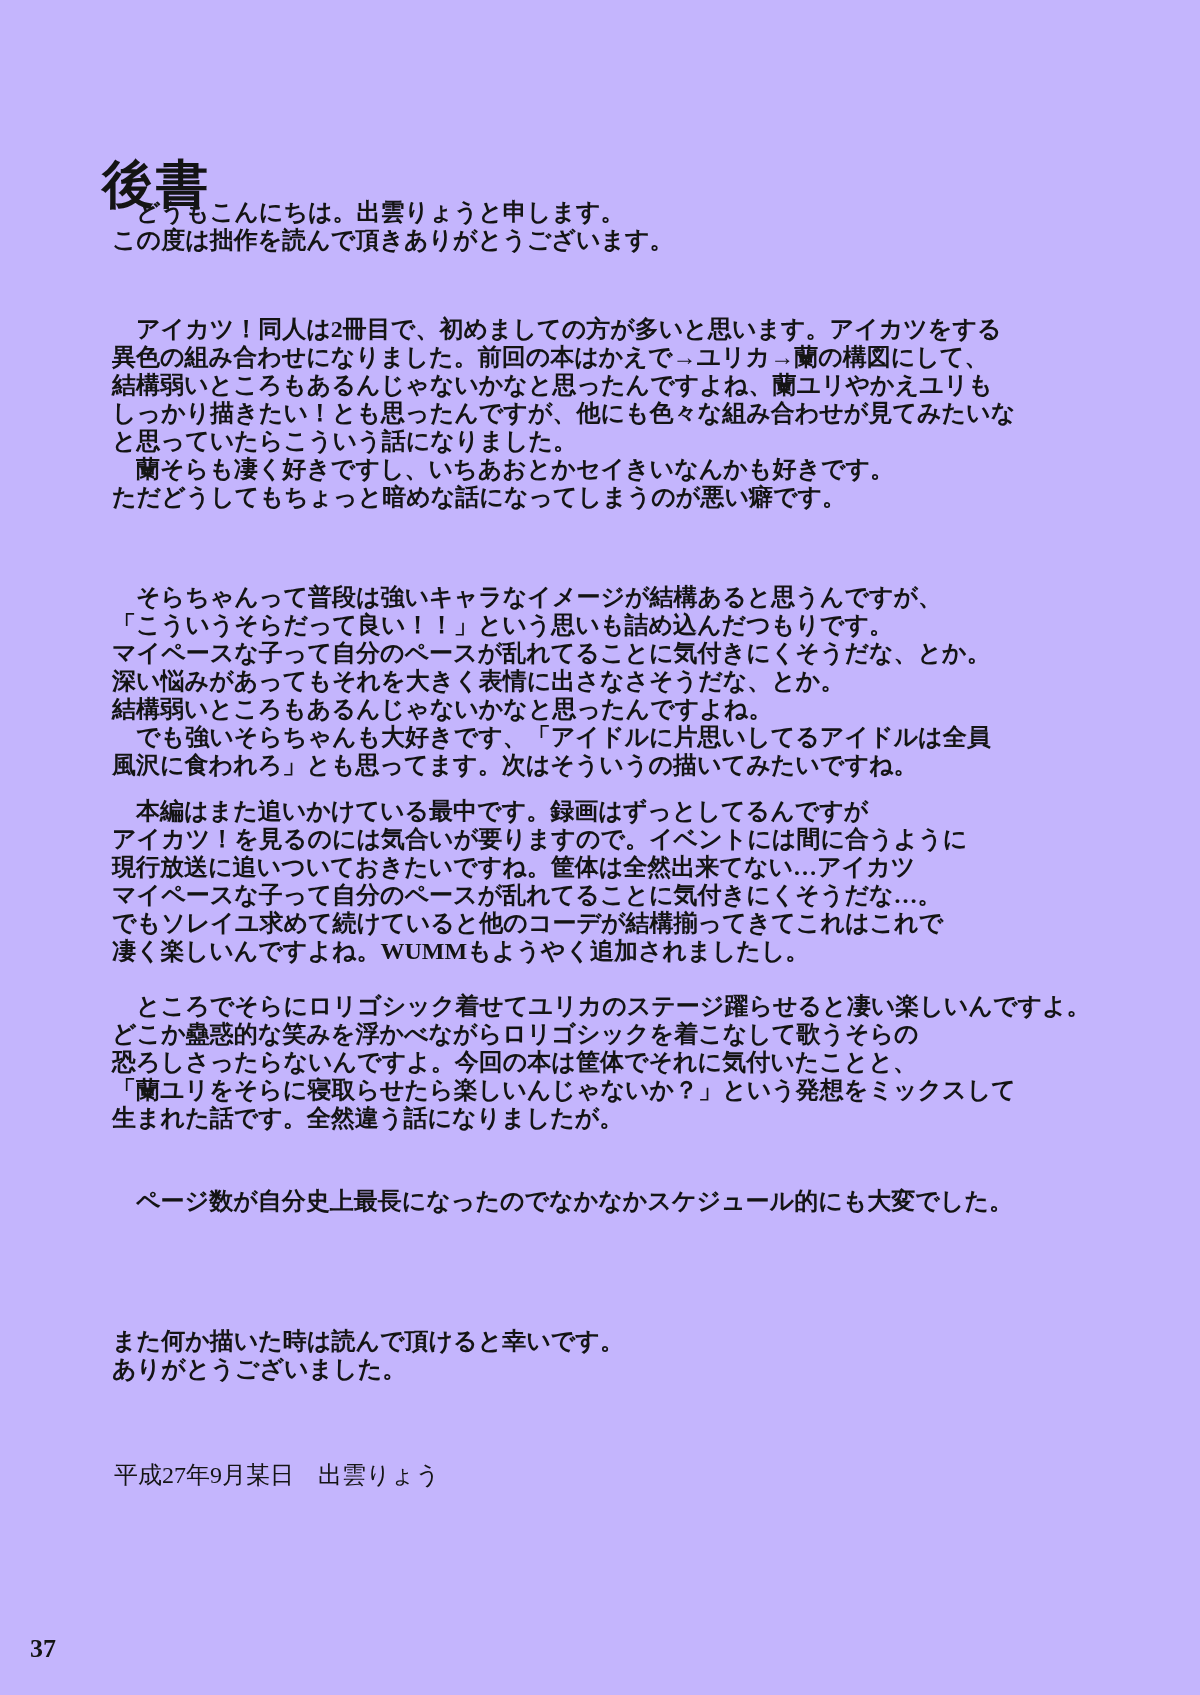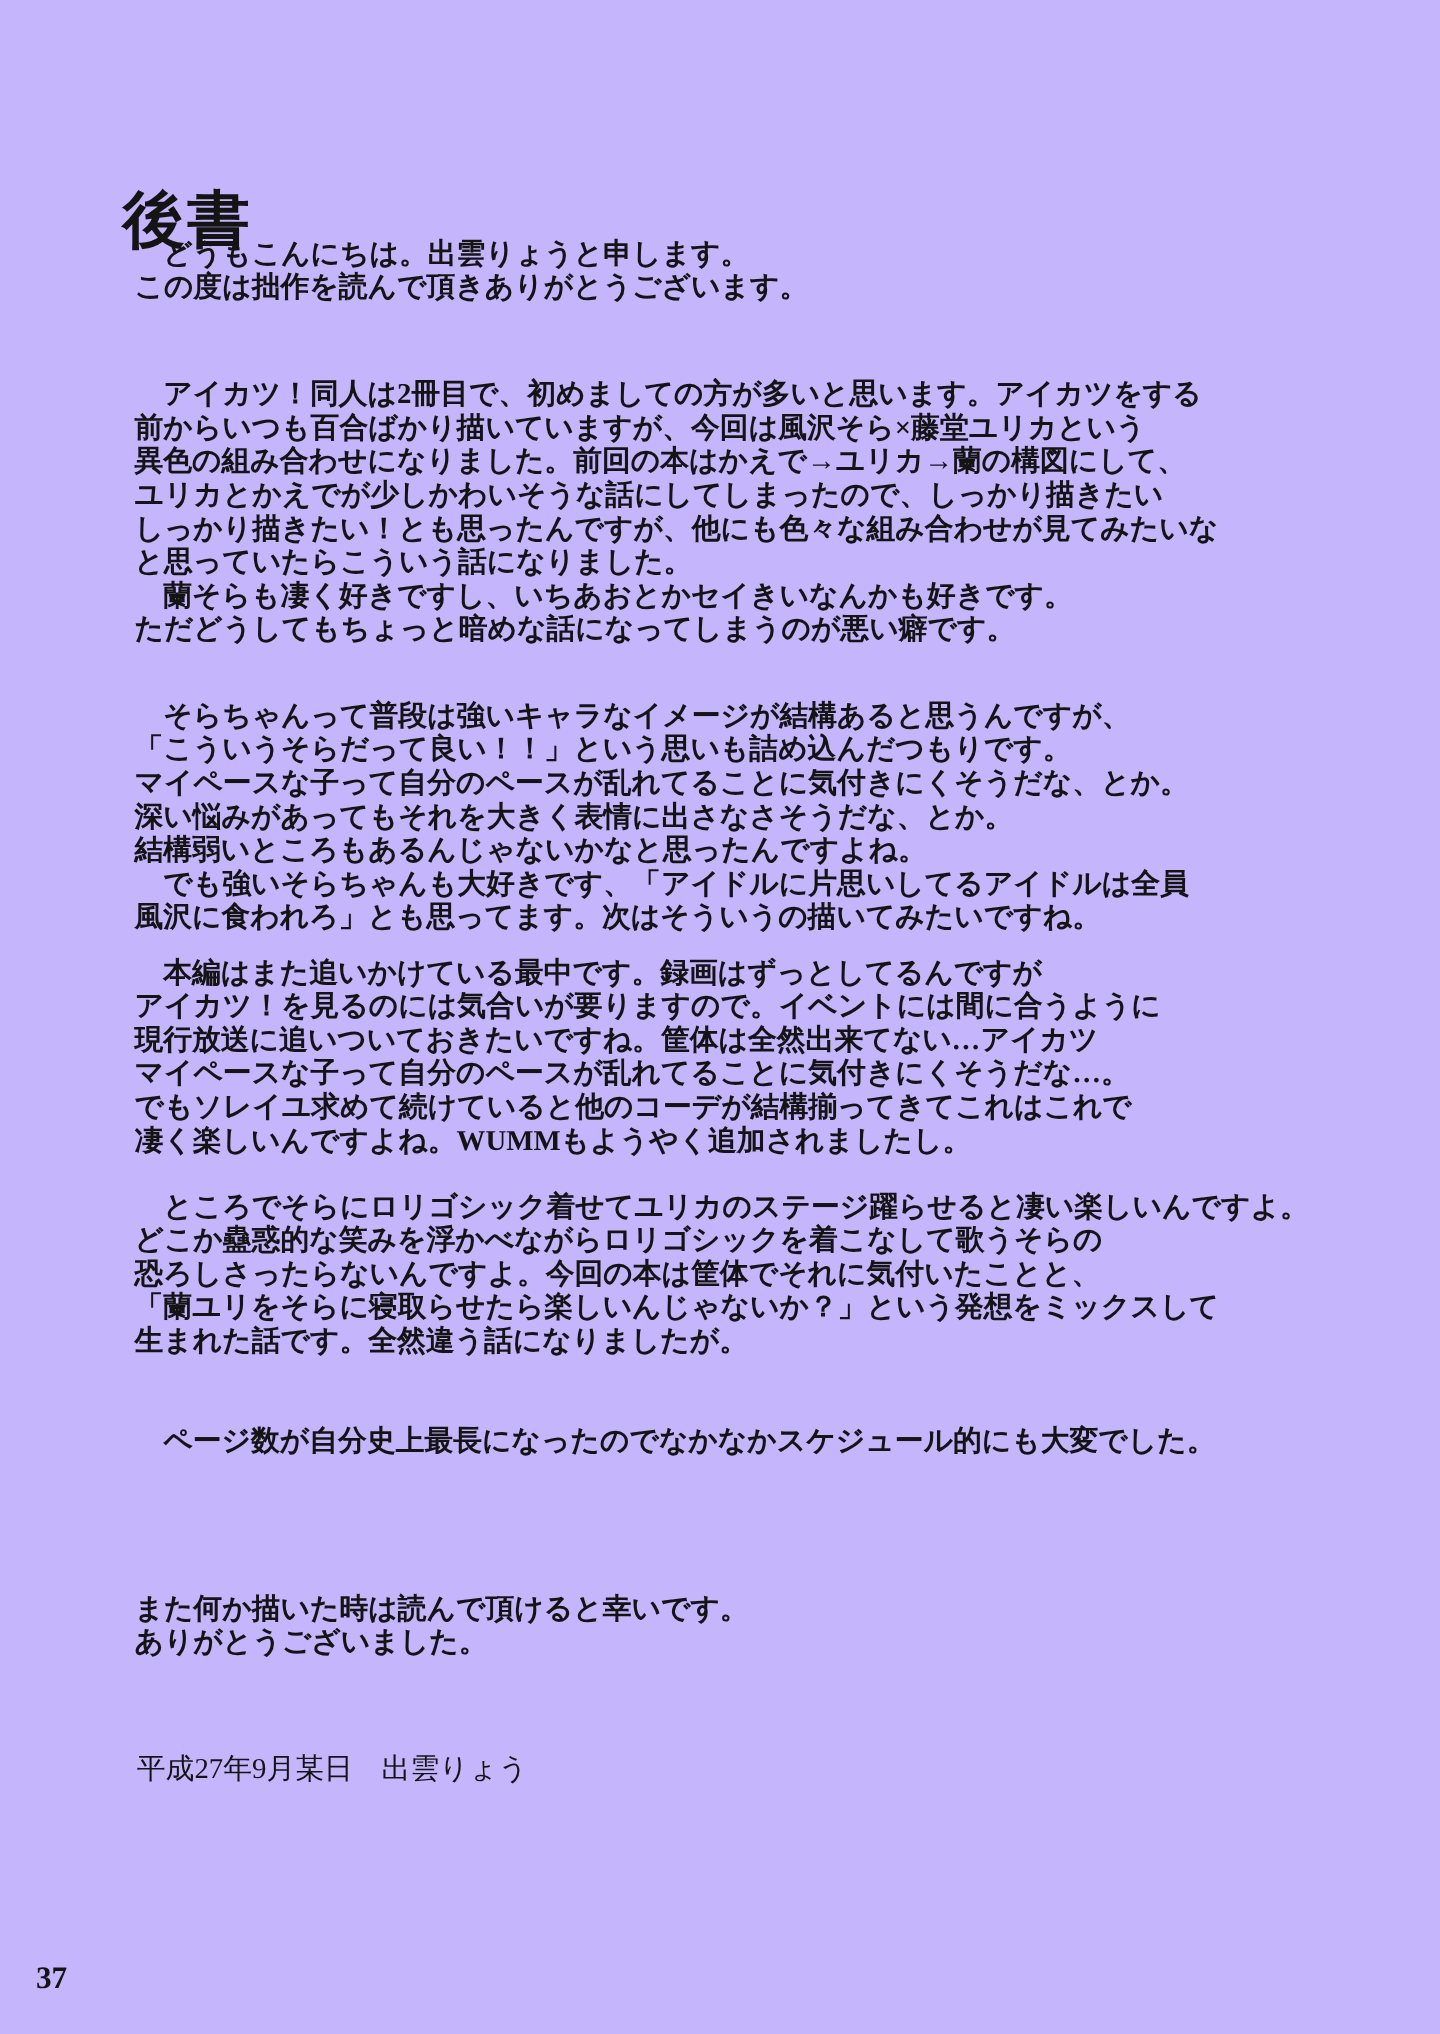--- a/index.html
+++ b/index.html
@@ -71,23 +71,22 @@
 
   <h1 class="title">後書</h1>
 
   <div class="block b1">
     <div class="line">　どうもこんにちは。出雲りょうと申します。</div>
     <div class="line">この度は拙作を読んで頂きありがとうございます。</div>
   </div>
 
   <div class="block b2">
     <div class="line">　アイカツ！同人は2冊目で、初めましての方が多いと思います。アイカツをする</div>
-    <div class="line">前からいつも百合ばかり描いていますが、今回は風沢そら×藤堂ユリカという</div>
     <div class="line">異色の組み合わせになりました。前回の本はかえで→ユリカ→蘭の構図にして、</div>
-    <div class="line">ユリカとかえでが少しかわいそうな話にしてしまったので、しっかり描きたい</div>
+    <div class="line">結構弱いところもあるんじゃないかなと思ったんですよね、蘭ユリやかえユリも</div>
     <div class="line">しっかり描きたい！とも思ったんですが、他にも色々な組み合わせが見てみたいな</div>
     <div class="line">と思っていたらこういう話になりました。</div>
     <div class="line">　蘭そらも凄く好きですし、いちあおとかセイきいなんかも好きです。</div>
     <div class="line">ただどうしてもちょっと暗めな話になってしまうのが悪い癖です。</div>
   </div>
 
   <div class="block b3">
     <div class="line">　そらちゃんって普段は強いキャラなイメージが結構あると思うんですが、</div>
     <div class="line">「こういうそらだって良い！！」という思いも詰め込んだつもりです。</div>
     <div class="line">マイペースな子って自分のペースが乱れてることに気付きにくそうだな、とか。</div>

